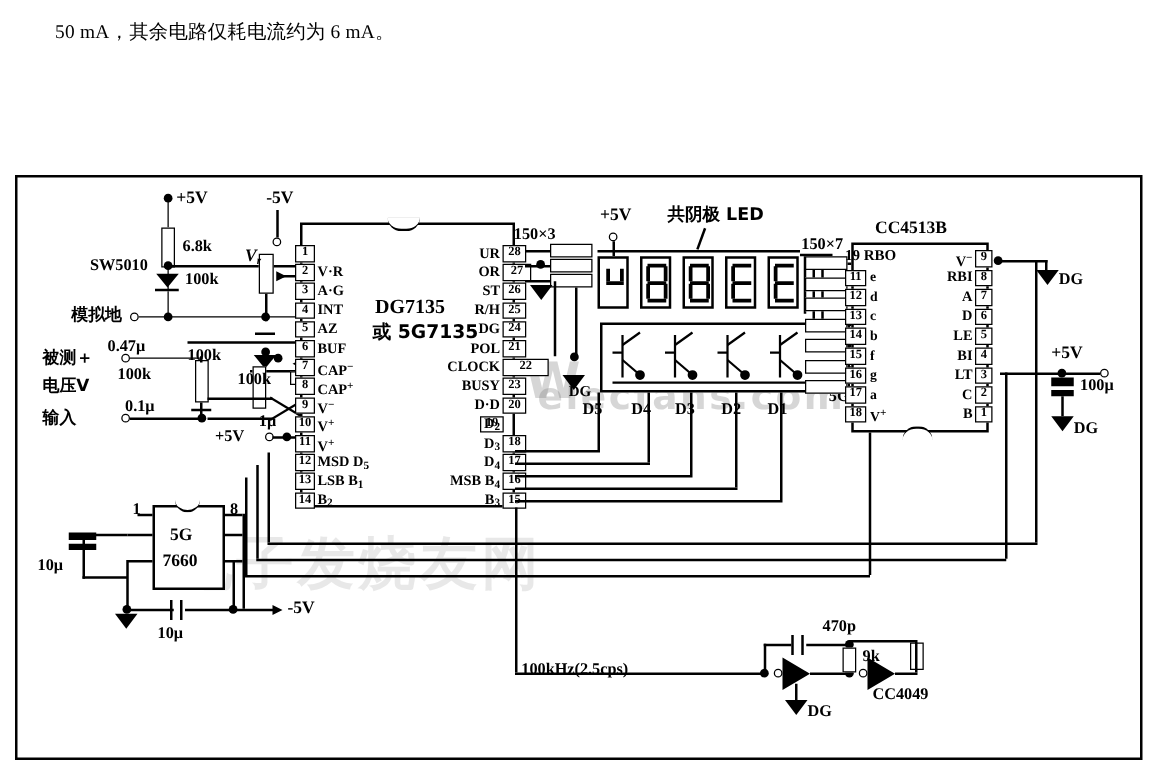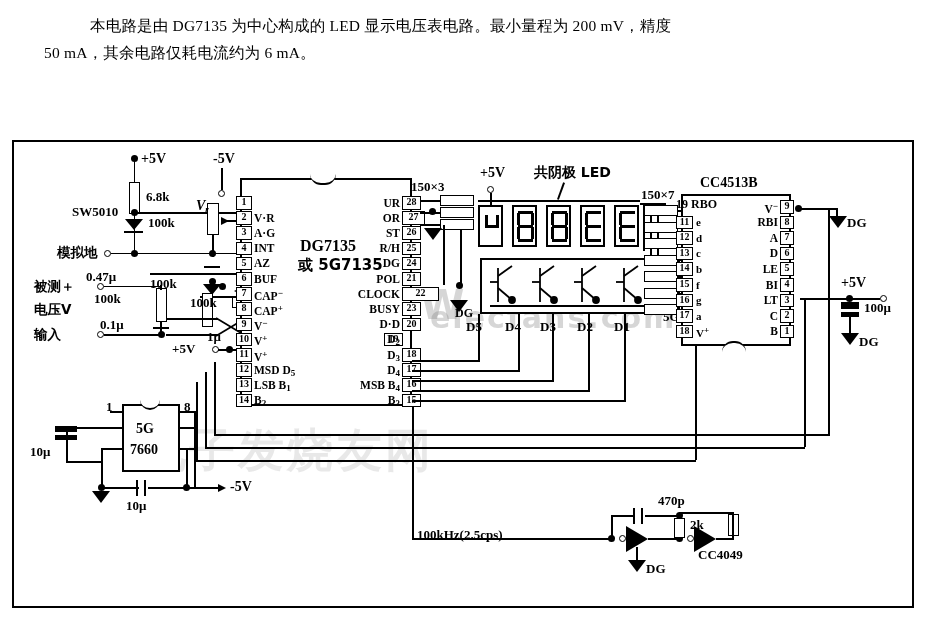--- a/index.html
+++ b/index.html
@@ -82,21 +82,20 @@
   
   .wm{position:absolute;color:rgba(120,120,120,.30);font-weight:bold;
       font-family:"DejaVu Sans",sans-serif;pointer-events:none;user-select:none;}
 </style>
 </head>
 <body>
 
 <div id="root">
 
   <div class="header-text">
-    <p class="hl-indent">本电路是由 DG7135 为中心构成的 LED 显示电压表电路。最小量程为 200 mV，精度</p>
     <p>50 mA，其余电路仅耗电流约为 6 mA。</p>
   </div>
 
   <div class="frame"></div>
 
   <div class="wm" style="left:320px;top:282px;font-size:40px;letter-spacing:6px;">WWW</div>
   <div class="wm" style="left:140px;top:420px;font-size:46px;letter-spacing:3px;opacity:.55;">电子发烧友网</div>
   <div class="wm" style="left:430px;top:300px;font-size:30px;letter-spacing:2px;">elecfans.com</div>
 
   <div class="dot" style="left:131px;top:155px;"></div>
@@ -520,20 +519,20 @@
 
   <div class="w v1" style="left:611px;top:515px;height:22px;"></div>
   <div class="w h1" style="left:611px;top:515px;width:22px;"></div>
   <div class="capH" style="left:633px;top:508px;"></div>
   <div class="capH" style="left:641px;top:508px;"></div>
   <div class="w h1" style="left:645px;top:515px;width:34px;"></div>
   <div class="lbl b" style="left:658px;top:494px;font-size:13px;">470p</div>
   <div class="dot" style="left:676px;top:512px;"></div>
 
   <div class="resV" style="left:674px;top:518px;height:20px;"></div>
-  <div class="lbl b" style="left:690px;top:518px;font-size:13px;">2k</div>
+  <div class="lbl b" style="left:690px;top:518px;font-size:13px;">9k</div>
   <div class="resV" style="left:728px;top:514px;height:22px;"></div>
   <div class="w v1" style="left:732px;top:514px;height:0px;"></div>
   <div class="w h1" style="left:679px;top:512px;width:54px;"></div>
   <div class="w v1" style="left:732px;top:512px;height:26px;"></div>
   <div class="w h1" style="left:716px;top:538px;width:18px;"></div>
 
 </div>
 
 </body></html>

